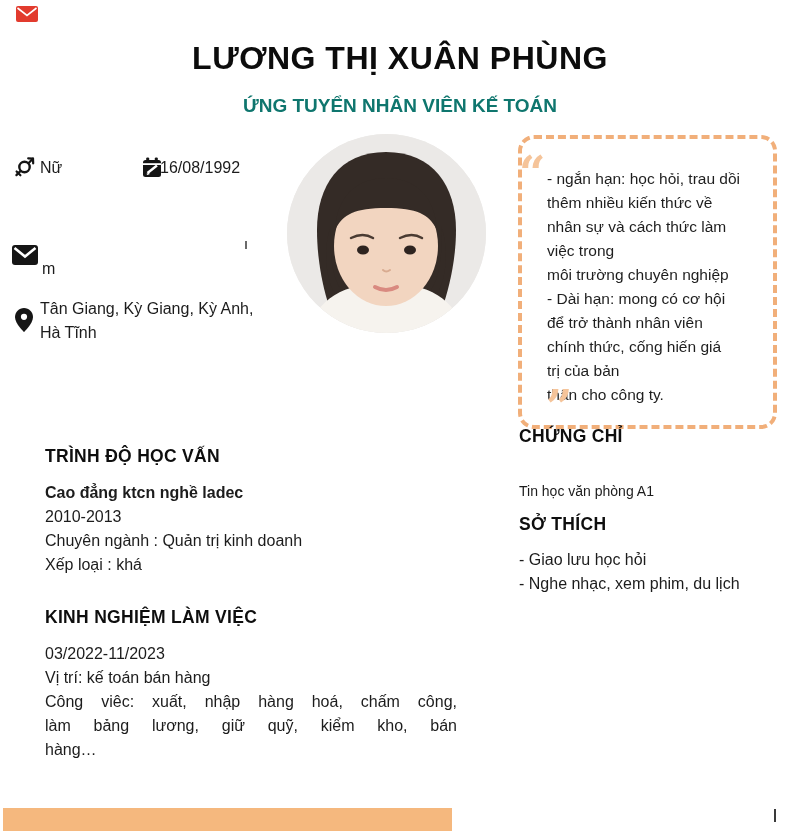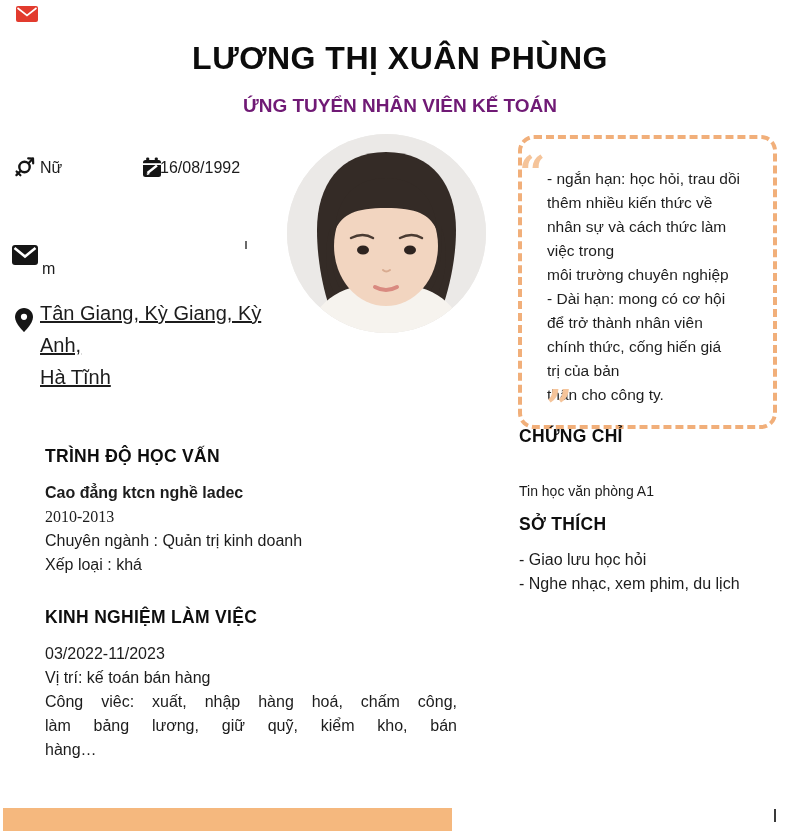--- a/index.html
+++ b/index.html
@@ -8,28 +8,28 @@
     position:relative; width:800px; height:831px; background:#ffffff;
     font-family:"Liberation Sans", sans-serif; color:#1c1c1c; overflow:hidden;
   }
   
   .name {
     position:absolute; left:0; top:40px; width:100%; text-align:center;
     font-size:32px; font-weight:700; letter-spacing:0.5px; color:#0c0c0c;
   }
   .job-title {
     position:absolute; left:0; top:95px; width:100%; text-align:center;
-    font-size:19px; font-weight:700; color:#701a75;
+    font-size:19px; font-weight:700; color:#0f766e;
   }
   
   .red-mail { position:absolute; left:16px; top:6px; }
   
   .ic { position:absolute; }
   .contact-label { position:absolute; font-size:16px; color:#1c1c1c; }
-  .address { position:absolute; left:40px; top:297px; width:240px; font-size:20px; line-height:32px; white-space:pre-line;text-decoration:underline; }
+  .address { position:absolute; left:40px; top:297px; width:240px; font-size:16px; line-height:24px; white-space:pre-line; }
   .cursor-tick { position:absolute; left:245px; top:241px; width:2px; height:8px; background:#6a6a6a; }
   
   .avatar {
     position:absolute; left:287px; top:134px; width:199px; height:199px;
     border-radius:50%; overflow:hidden; background:#eceae8;
   }
   
   .quote-box {
     position:absolute; left:518px; top:135px; width:259px; height:294px;
     border:4px dashed #f1af7a; border-radius:16px;
@@ -143,21 +143,21 @@
 để trở thành nhân viên
 chính thức, cống hiến giá
 trị của bản
 thân cho công ty.</div>
     <span class="q-close">”</span>
   </div>
 
   <div class="sec-heading" style="left:45px; top:446px;">TRÌNH ĐỘ HỌC VẤN</div>
   <div class="edu-block">
     <span class="b" style="display:block;">Cao đẳng ktcn nghề ladec</span>
-    <span style="display:block;font-family:Liberation Serif, serif;">2010-2013</span>
+    <span style="display:block;">2010-2013</span>
     <span style="display:block;">Chuyên ngành : Quản trị kinh doanh</span>
     <span style="display:block;">Xếp loại : khá</span>
   </div>
 
   <div class="sec-heading" style="left:45px; top:607px;">KINH NGHIỆM LÀM VIỆC</div>
   <div class="exp-block">
     <span style="display:block;">03/2022-11/2023</span>
     <span style="display:block;">Vị trí: kế toán bán hàng</span>
     <span class="jline">Công viêc: xuất, nhập hàng hoá, chấm công,</span>
     <span class="jline">làm bảng lương, giữ quỹ, kiểm kho, bán</span>

